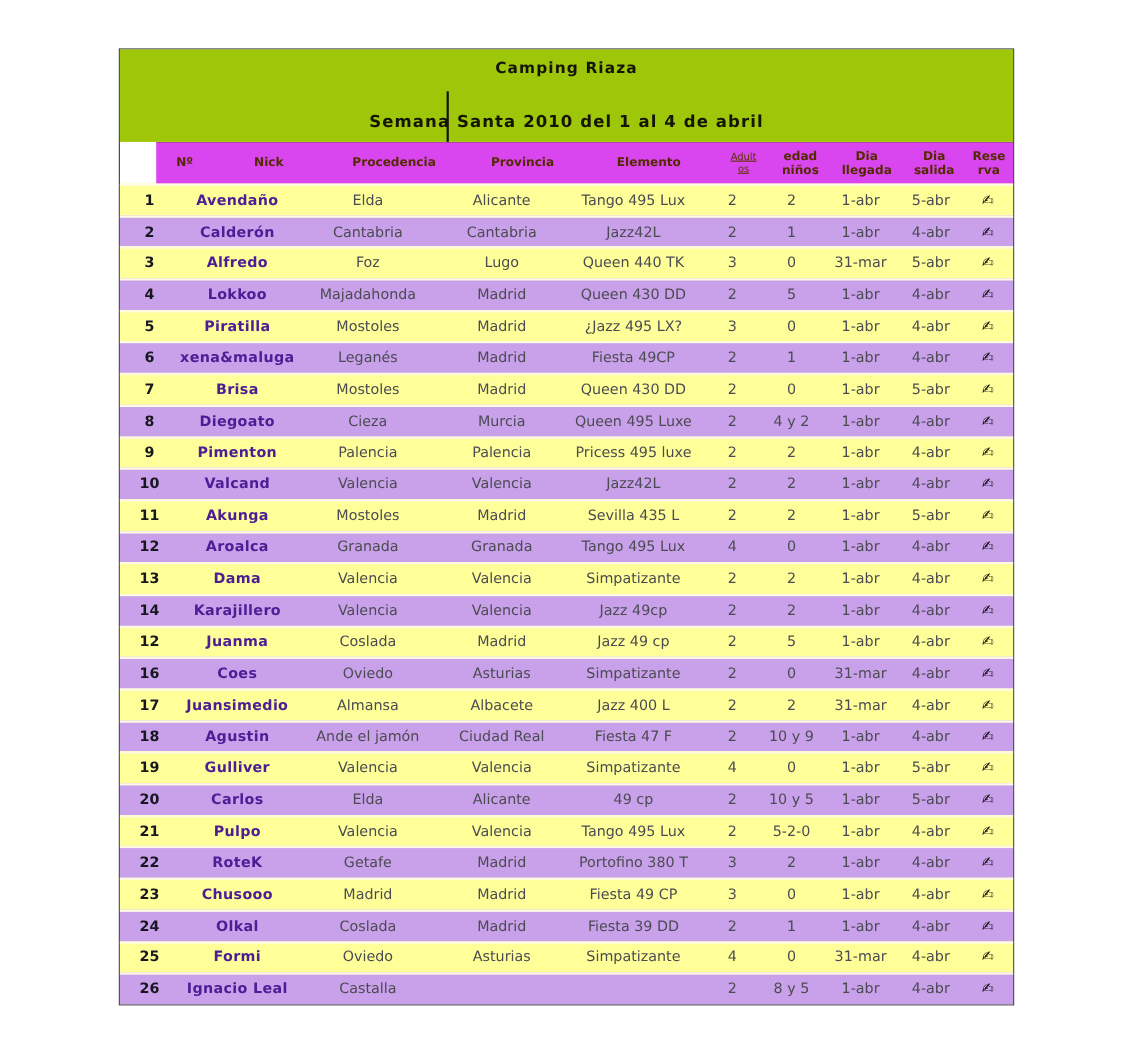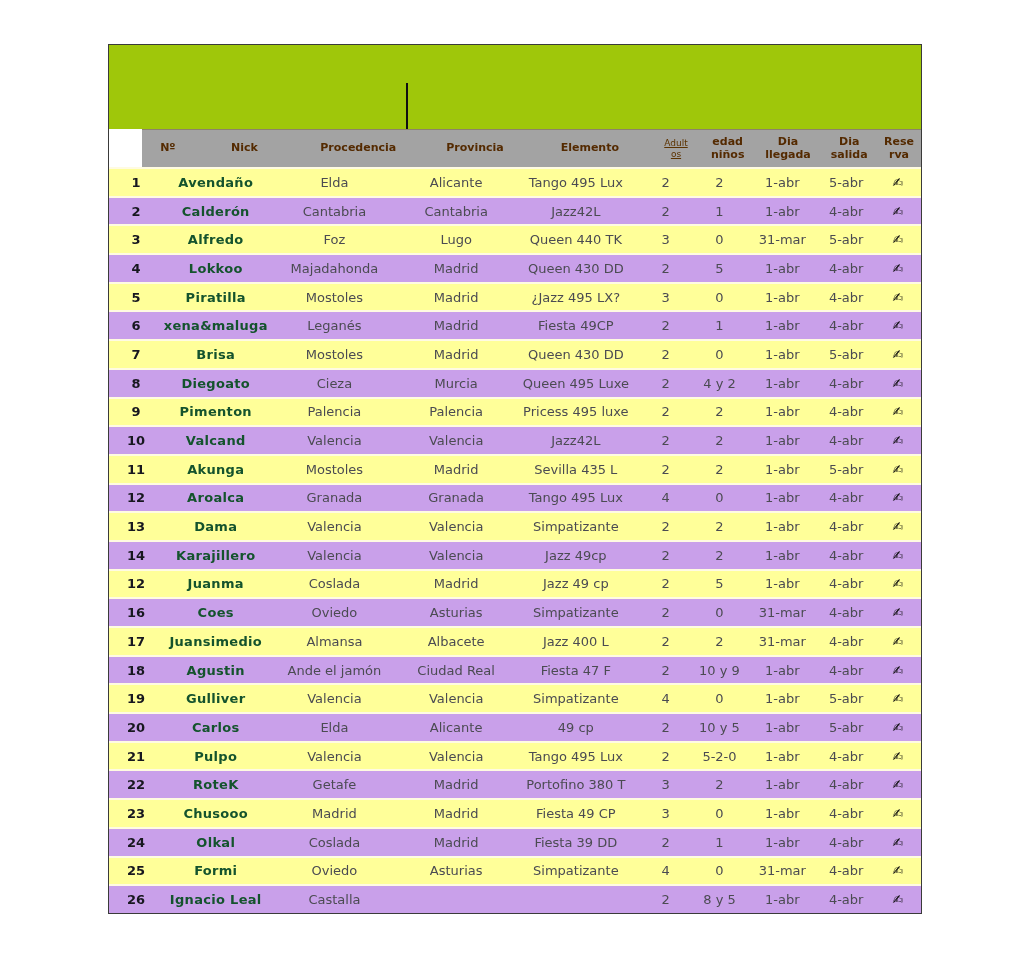--- a/index.html
+++ b/index.html
@@ -31,21 +31,21 @@
   .title-right{
     flex:1;display:flex;flex-direction:column;justify-content:space-between;
     padding:9px 0 10px 0;align-items:center;
   }
   .camp-name,.event-dates{
     font-size:14px;font-weight:bold;color:#151505;letter-spacing:1px;
   }
   .event-dates{font-size:15px;}
   
   .col-header{
-    flex:0 0 37px;background:#a3a3a3;
+    flex:0 0 37px;background:#d946ef;
     display:grid;
     grid-template-columns:54fr 106fr 132fr 112fr 128fr 52fr 56fr 70fr 58fr 46fr;
     align-items:center;
     border-top:1px solid rgba(100,70,0,.35);
     margin-left:33px;
   }
   .hcell{
     text-align:center;font-size:11px;font-weight:bold;color:#542a00;
     white-space:pre-line;line-height:1.15;
   }
@@ -58,30 +58,34 @@
     align-items:center;
     border-top:2px solid #fffbe2;
   }
   .row.yellow{background:#ffff99;}
   .row.purple{background:#c9a0ea;}
   .cell{
     text-align:center;font-size:13px;color:#4b4b52;
     white-space:nowrap;overflow:hidden;
   }
   .cell.c-n{font-weight:bold;color:#17171f;}
-  .cell.c-nick{font-weight:bold;color:#14532d;letter-spacing:.3px;}
+  .cell.c-nick{font-weight:bold;color:#4c1d95;letter-spacing:.3px;}
   .cell.c-adultos,.cell.c-ninos{font-size:13px;}
   .cell.c-reserva{font-size:13px;color:#0b0b0b;cursor:pointer;}
 </style>
 </head>
 <body>
 
 <div class="sheet">
   <div class="title-band">
     <div class="band-divider"></div>
+    <div class="title-right">
+      <div class="camp-name">Camping Riaza</div>
+      <div class="event-dates">Semana Santa 2010 del 1 al 4 de abril</div>
+    </div>
   </div>
   <div class="col-header" id="colheader">
       <div class="hcell">Nº</div>
       <div class="hcell">Nick</div>
       <div class="hcell">Procedencia</div>
       <div class="hcell">Provincia</div>
       <div class="hcell">Elemento</div>
       <div class="hcell small">Adult
 os</div>
       <div class="hcell">edad

